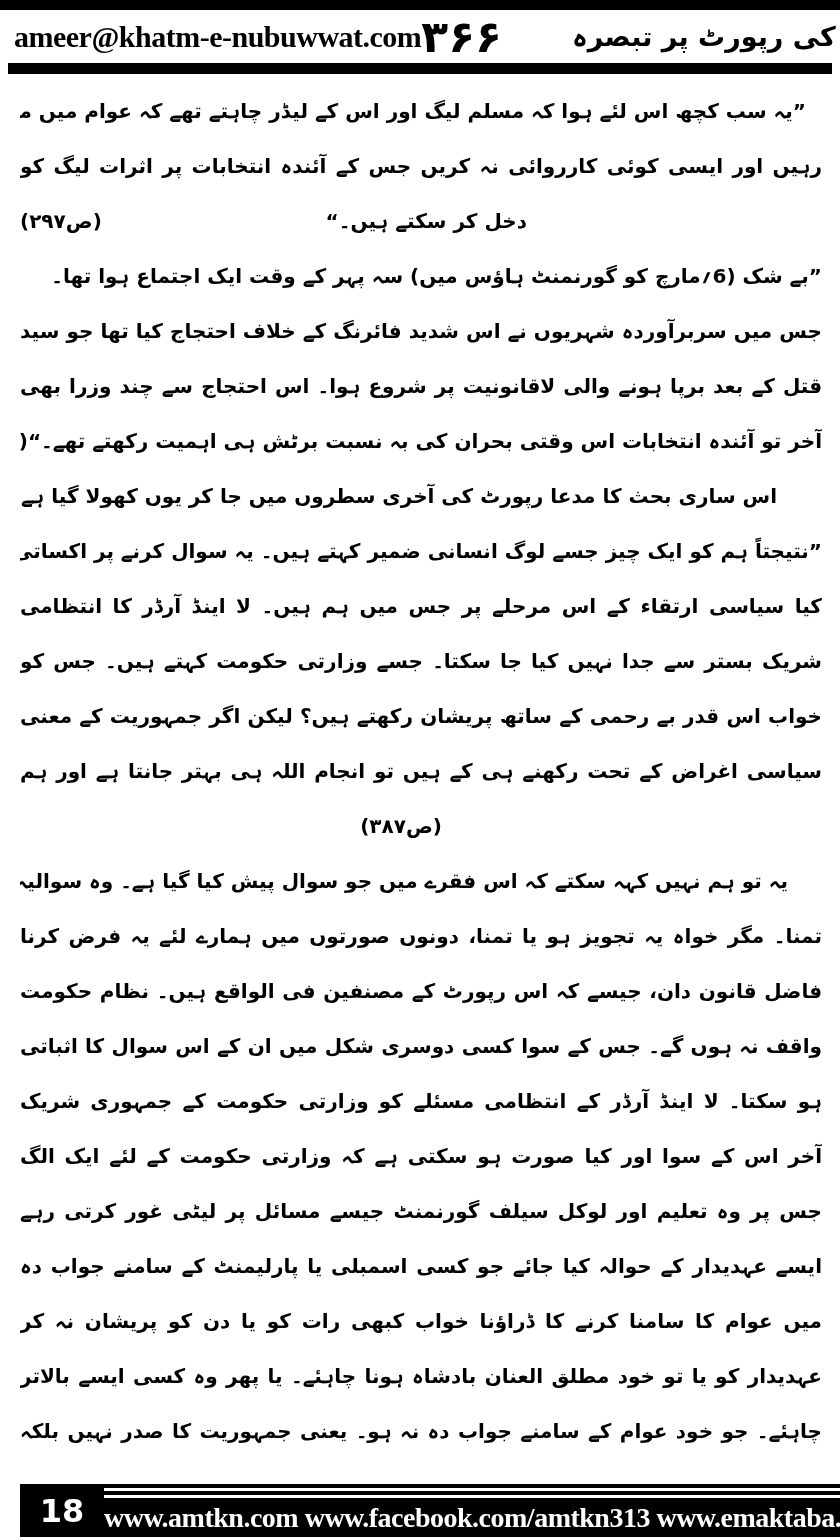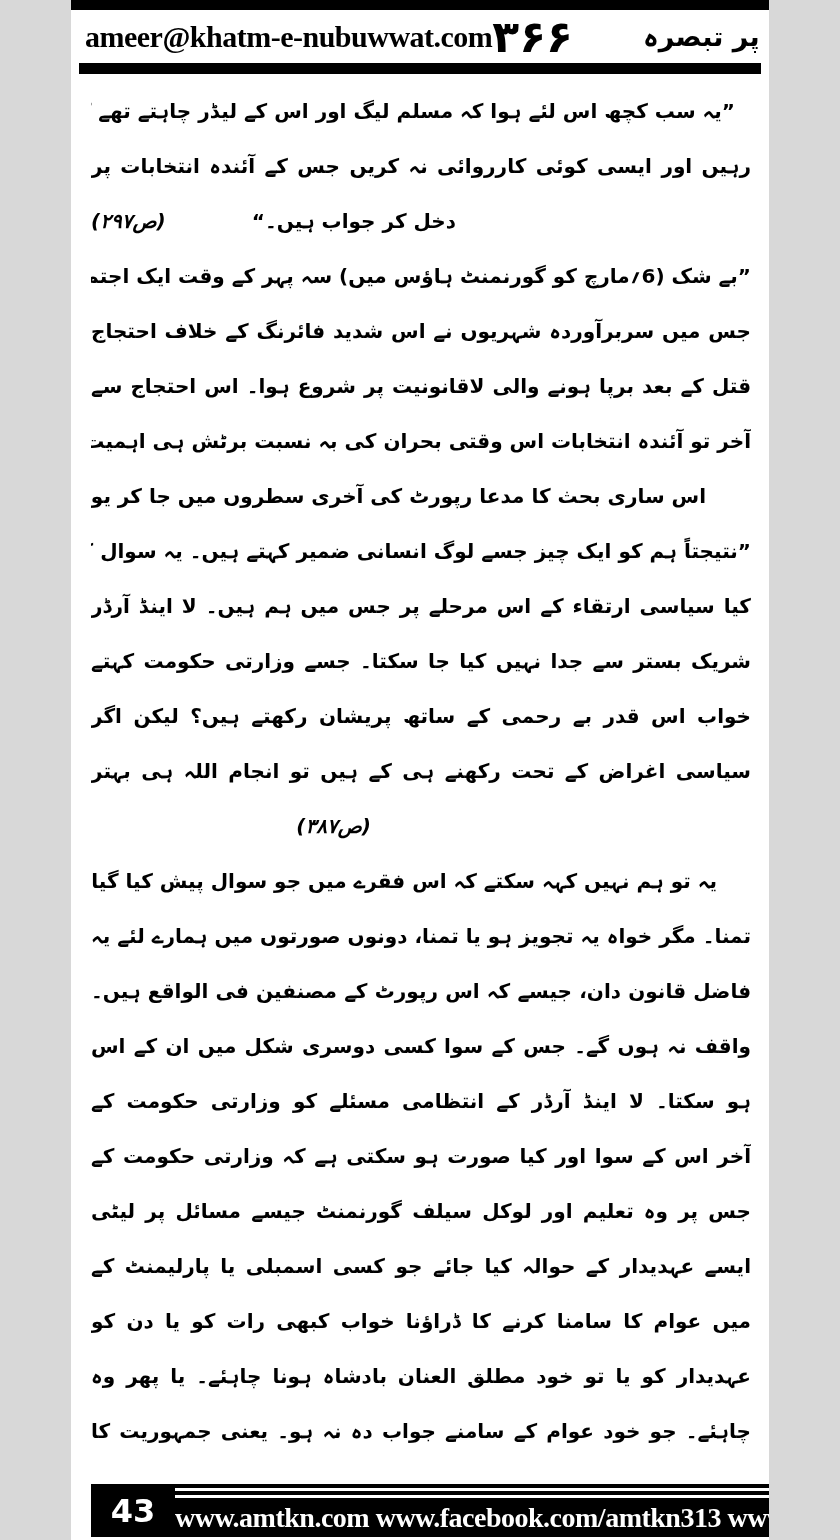--- a/index.html
+++ b/index.html
@@ -1,24 +1,23 @@
 <!DOCTYPE html>
 <html lang="ur" dir="rtl"><head>
 <meta charset="utf-8">
 <style>
   html,body{margin:0;padding:0;background:#d8d8d8;}
   #page{
     position:relative;
-    width:668px;height:1540px;
+    width:840px;height:1540px;
     background:#ffffff;
     overflow:hidden;
     margin:0 auto;
     font-family:"DejaVu Sans",sans-serif;
     color:#000;
-    padding-left:30px;
   }
   
   .top-bar{
     position:absolute;top:0;left:0;right:0;height:10px;background:#000;
   }
   .header-row{
     position:absolute;top:12px;left:14px;right:10px;height:50px;
     display:flex;align-items:center;justify-content:space-between;
     direction:ltr;
   }
@@ -57,21 +56,21 @@
     text-align:justify;text-align-last:justify;white-space:normal;
   }
   .line.citerow{
     display:flex;justify-content:space-between;align-items:baseline;white-space:nowrap;
   }
   .line.ind-quote{padding-right:16px;}
   .line.ind-para{padding-right:45px;}
   .line.ind-para2{padding-right:34px;}
   .line.pr-endq1{padding-right:295px;}
   .line.pr-endq2{padding-right:380px;}
-  .cite{white-space:nowrap;font-style:italic;}
+  .cite{white-space:nowrap;}
   
   .footer{
     position:absolute;left:20px;right:10px;bottom:3px;height:53px;
     display:flex;direction:ltr;
   }
   .footer-num-box{
     width:84px;background:#000;color:#fff;
     display:flex;align-items:center;justify-content:center;
     font-weight:bold;font-size:32px;
     flex:0 0 84px;
@@ -101,21 +100,21 @@
     <span class="header-pagenum">۳۶۶</span>
     <span class="header-title">احتساب جلد ۳۶؍عدالت کی رپورٹ پر تبصرہ</span>
   </div>
 
   <div class="header-rule"></div>
 
   <div class="body-text">
     <div class="line ind-quote">”یہ سب کچھ اس لئے ہوا کہ مسلم لیگ اور اس کے لیڈر چاہتے تھے کہ عوام میں مقبول</div>
     <div class="line full">رہیں اور ایسی کوئی کارروائی نہ کریں جس کے آئندہ انتخابات پر اثرات لیگ کو وزارت سے بے</div>
     <div class="line citerow pr-endq1">
-      <span>دخل کر جواب ہیں۔“</span>
+      <span>دخل کر سکتے ہیں۔“</span>
       <span class="cite">(ص۲۹۷)</span>
     </div>
     <div class="line">”بے شک (6؍مارچ کو گورنمنٹ ہاؤس میں) سہ پہر کے وقت ایک اجتماع ہوا تھا۔</div>
     <div class="line full">جس میں سربرآوردہ شہریوں نے اس شدید فائرنگ کے خلاف احتجاج کیا تھا جو سید فردوس شاہ کے</div>
     <div class="line full">قتل کے بعد برپا ہونے والی لاقانونیت پر شروع ہوا۔ اس احتجاج سے چند وزرا بھی متاثر تھے۔</div>
     <div class="line citerow">
       <span>آخر تو آئندہ انتخابات اس وقتی بحران کی بہ نسبت برٹش ہی اہمیت رکھتے تھے۔“</span>
       <span class="cite">(ص۳۷۲)</span>
     </div>
     <div class="line ind-para">اس ساری بحث کا مدعا رپورٹ کی آخری سطروں میں جا کر یوں کھولا گیا ہے۔</div>
@@ -135,21 +134,21 @@
     <div class="line full">آخر اس کے سوا اور کیا صورت ہو سکتی ہے کہ وزارتی حکومت کے لئے ایک الگ بستر بچھایا جائے۔</div>
     <div class="line full">جس پر وہ تعلیم اور لوکل سیلف گورنمنٹ جیسے مسائل پر لیٹی غور کرتی رہے اور لا اینڈ آرڈر کا مسئلہ کسی</div>
     <div class="line full">ایسے عہدیدار کے حوالہ کیا جائے جو کسی اسمبلی یا پارلیمنٹ کے سامنے جواب دہ نہ ہو۔ جسے انتخابات</div>
     <div class="line full">میں عوام کا سامنا کرنے کا ڈراؤنا خواب کبھی رات کو یا دن کو پریشان نہ کر سکے۔ اب لامحالہ اس</div>
     <div class="line full">عہدیدار کو یا تو خود مطلق العنان بادشاہ ہونا چاہئے۔ یا پھر وہ کسی ایسے بالاتر فرمانروا کو جواب دہ ہونا</div>
     <div class="line full">چاہئے۔ جو خود عوام کے سامنے جواب دہ نہ ہو۔ یعنی جمہوریت کا صدر نہیں بلکہ برٹش کراؤن کے</div>
   </div>
 
   <div class="footer">
     <div class="footer-num-box">
-      <span>43</span>
+      <span>18</span>
     </div>
     <div class="footer-bar">
       <div class="stripe-b"></div>
       <div class="stripe-w"></div>
       <div class="stripe-b"></div>
       <div class="stripe-w"></div>
       <div class="footer-links">www.amtkn.com www.facebook.com/amtkn313 www.emaktaba.info</div>
     </div>
   </div>
 

